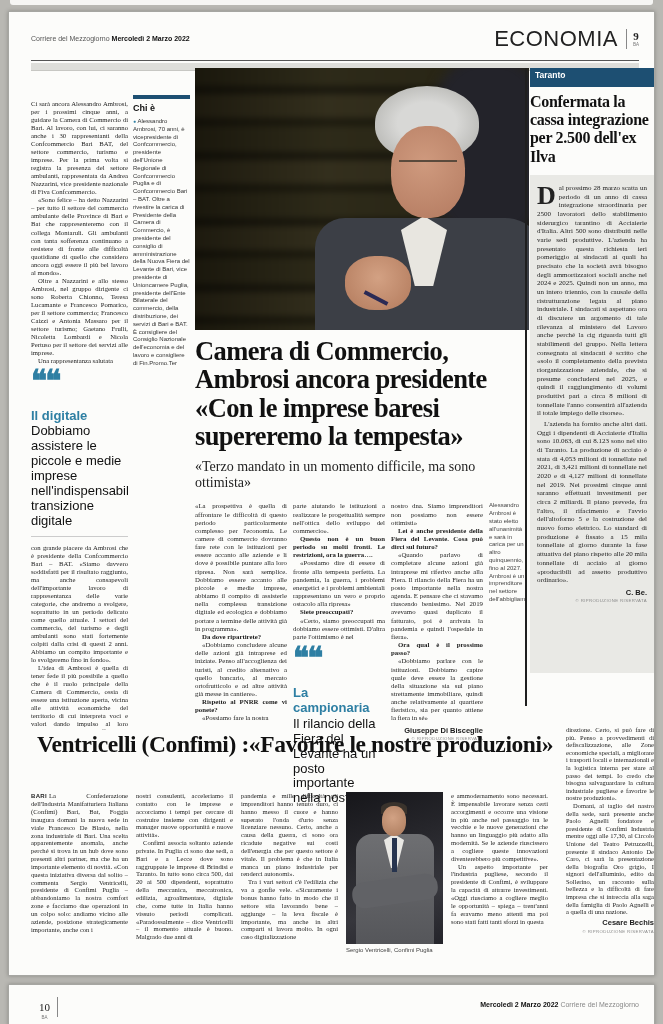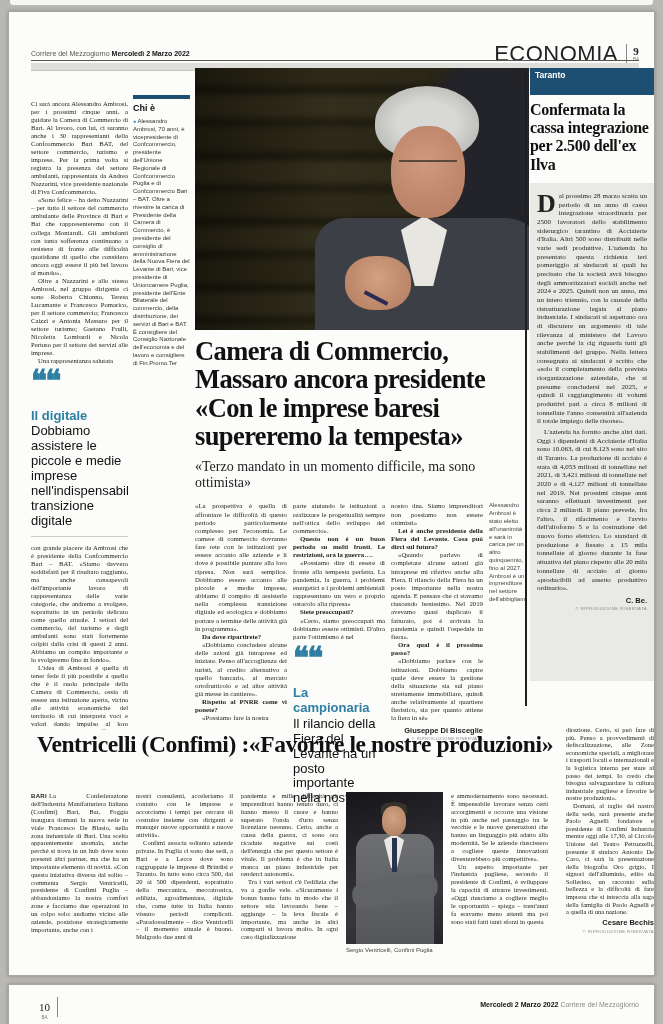--- a/index.html
+++ b/index.html
@@ -4,21 +4,21 @@
 <style>
   html,body{margin:0;padding:0;}
   body{width:663px;height:1024px;background:#b9b8b3;position:relative;overflow:hidden;
        font-family:"Liberation Serif",serif;color:#1c1c1c;}
   .sliver-top{position:absolute;left:10px;top:0;width:643px;height:5px;background:#f6f6f4;border-radius:0 0 3px 3px;}
   .page{position:absolute;background:#fcfcfa;border:1px solid #a6a6a2;box-shadow:0 0 4px rgba(0,0,0,.25);}
   .page1{left:8px;top:11px;width:645px;height:963px;}
   .page2{left:8px;top:984px;width:645px;height:40px;}
 
   
-  .mast{position:absolute;left:22px;right:15px;top:29px;height:24px;}
+  .mast{position:absolute;left:22px;right:15px;top:14px;height:24px;}
   .mast-left{position:absolute;left:0;top:9px;font-family:"Liberation Sans",sans-serif;font-size:7px;color:#555;}
   .mast-left b{color:#111;}
   .mast-right{position:absolute;right:0;top:0;display:flex;align-items:center;}
   .section-name{font-family:"Liberation Sans",sans-serif;font-size:22px;letter-spacing:.5px;color:#222;font-stretch:condensed;}
   .mast-vr{width:1px;height:20px;background:#888;margin:0 6px 0 8px;}
   .pagenum{font-size:11px;color:#222;text-align:center;line-height:1;}
   .pagenum .ed{display:block;font-family:"Liberation Sans",sans-serif;font-size:4.5px;color:#777;margin-top:1px;}
   .mast-rule{position:absolute;left:22px;right:15px;top:48px;height:1px;background:#555;}
   .mast-band{position:absolute;left:22px;right:15px;top:51px;height:7px;background:#dededa;border-bottom:1px solid #c7c7c3;}
 
@@ -67,21 +67,21 @@
   .icol{font-size:6.8px;line-height:1.2;overflow:hidden;}
   .pq2{margin-top:9px;}
   .capcol{font-family:"Liberation Sans",sans-serif;font-size:6px;line-height:1.3;color:#444;overflow:hidden;}
 
   
   .vrule{position:absolute;left:516px;top:56px;width:2px;height:638px;background:#1f1f1f;}
 
   
   .taranto{position:absolute;left:521px;top:56px;width:124px;}
   .kicker{background:#1d4f72;color:#fff;font-family:"Liberation Sans",sans-serif;font-weight:bold;
-          font-size:8.5px;padding:2px 5px 15px;}
+          font-size:8.5px;padding:2px 5px 7px;}
   .t-head{font-size:16px;line-height:1.14;margin:6px 0 0;letter-spacing:-.3px;color:#111;}
   .graybox{margin-top:9px;background:#e9e9e5;padding:9px 7px 7px;height:498px;overflow:hidden;box-sizing:border-box;}
   .t-body{font-size:7px;line-height:1.24;text-align:justify;margin:0;}
   .t-body.indent{text-indent:7px;margin-top:2px;}
   .dropcap{float:left;font-size:26px;line-height:.8;padding:2px 3px 0 0;font-weight:bold;color:#222;}
 
   
   .b-head{position:absolute;left:22px;top:714px;width:524px;font-size:23.5px;line-height:1.03;letter-spacing:-.4px;margin:6px;color:#111;}
   .b-sub{position:absolute;left:22px;top:747px;width:530px;font-size:15px;font-weight:normal;margin:0;color:#222;}
   .b-grid{position:absolute;left:22px;top:780px;width:517px;height:176px;display:grid;
@@ -166,21 +166,21 @@
         <div class="pm-bg"></div>
         <div class="pm-dark"></div>
         <div class="pm-suit"></div>
         <div class="pm-shirt"></div>
         <div class="pm-hair"></div>
         <div class="pm-face"></div>
         <div class="pm-glasses"></div>
         <div class="pm-hands"></div>
         <div class="pm-pen"></div>
       </div>
-      <h1>Camera di Commercio, Massaro ancora presidente «Con le imprese baresi supereremo la tempesta»</h1>
+      <h1>Camera di Commercio, Ambrosi ancora presidente «Con le imprese baresi supereremo la tempesta»</h1>
       <h2>«Terzo mandato in un momento difficile, ma sono ottimista»</h2>
 
       <div class="interview">
         <div class="icol">
             <p class="para">«La prospettiva è quella di affrontare le difficoltà di questo periodo particolarmente complesso per l'economia. Le camere di commercio dovranno fare rete con le istituzioni per essere accanto alle aziende e lì dove è possibile puntare alla loro ripresa. Non sarà semplice. Dobbiamo essere accanto alle piccole e medie imprese, abbiamo il compito di assisterle nella complessa transizione digitale ed ecologica e dobbiamo portare a termine delle attività già in programma».</p>
             <p class="para q">Da dove ripartirete?</p>
             <p class="para">«Dobbiamo concludere alcune delle azioni già intraprese ed iniziate. Penso all'accoglienza dei turisti, al credito alternativo a quello bancario, al mercato ortofrutticolo e ad altre attività già messe in cantiere».</p>
             <p class="para q">Rispetto al PNRR come vi ponete?</p>
             <p class="para">«Possiamo fare la nostra</p>
           </div>

